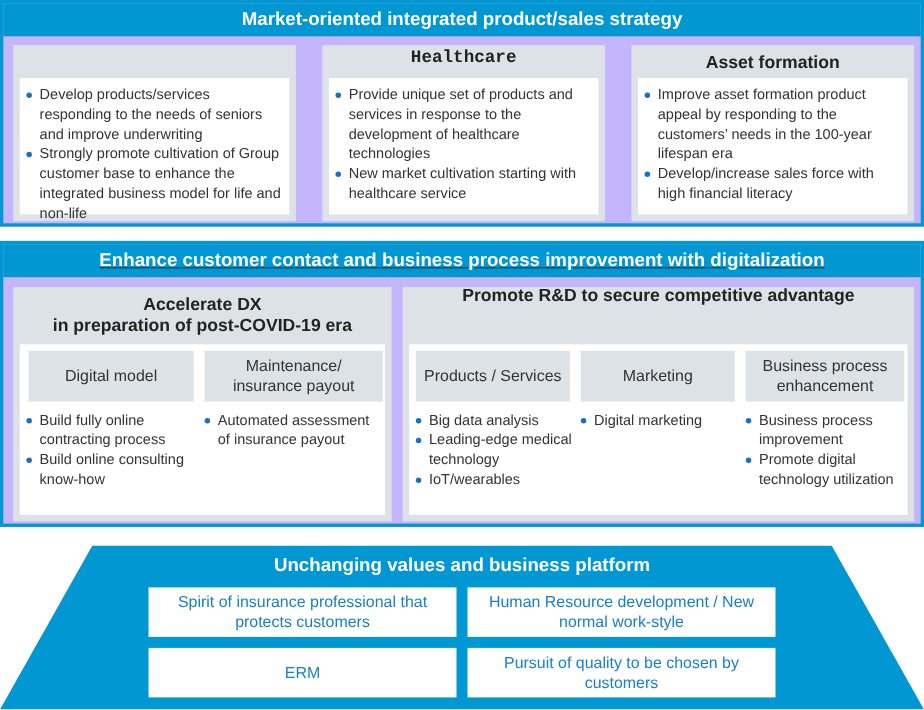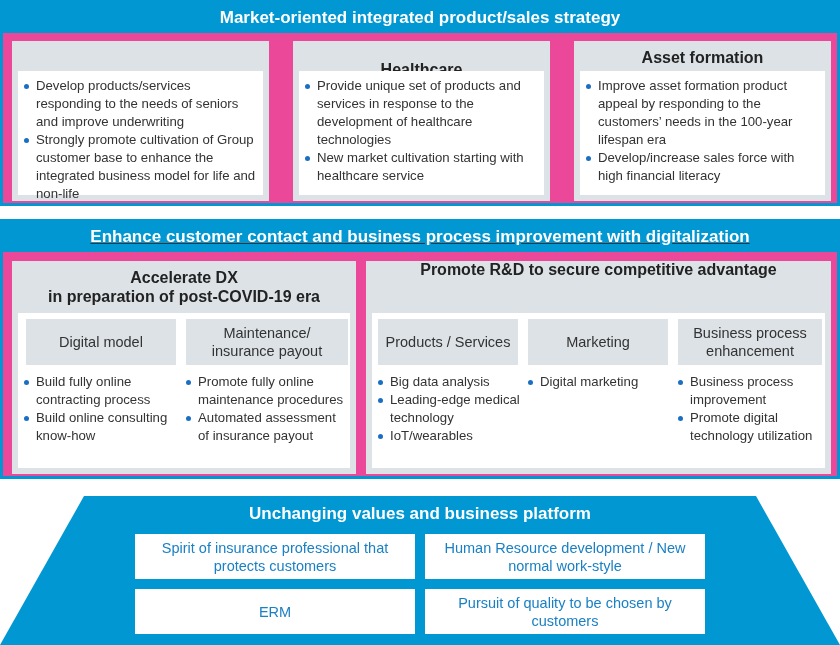--- a/index.html
+++ b/index.html
@@ -1,18 +1,18 @@
 <!DOCTYPE html>
 <html><head>
 <meta charset="utf-8">
 <style>
   * { box-sizing: border-box; margin: 0; padding: 0; }
   body { width: 840px; height: 645px; background: #fff; font-family: "Liberation Sans", "DejaVu Sans", sans-serif; color: #333; position: relative; overflow: hidden; }
   .blue { background: #0097d3; }
-  .section { position: absolute; left: 0; width: 840px; border: 3px solid #0097d3; background: #ec4899; }
+  .section { position: absolute; left: 0; width: 840px; border: 3px solid #0097d3; background: #c4b5fd; }
   .bar { color: #fff; font-weight: bold; font-size: 17px; text-align: center; height: 30px; line-height: 30px; }
   #sec1 { top: 0; height: 206px; }
   #sec2 { top: 219px; height: 260px; text-decoration: underline; }
   .card { position: absolute; background: #dde2e6; }
   .card-title { text-align: center; font-weight: bold; font-size: 16px; color: #222; }
   .card-body { position: absolute; background: #fff; }
   ul.b { list-style: none; font-size: 13.2px; line-height: 18px; color: #333; }
   ul.b li { position: relative; padding-left: 14px; }
   ul.b li::before { content: ""; position: absolute; left: 2px; top: 7px; width: 5px; height: 5px; border-radius: 50%; background: #1a6fc4; }
   .sub { position: absolute; background: #dde2e6; text-align: center; font-size: 14.5px; color: #333; display: flex; align-items: center; justify-content: center; line-height: 18px; }
@@ -30,21 +30,21 @@
   <div class="card" style="left:9px;top:38px;width:257px;height:160px;">
     <div class="card-body" style="left:6px;top:30px;width:245px;height:124px;padding:6px 4px;">
       <ul class="b">
         <li>Develop products/services responding to the needs of seniors and improve underwriting</li>
         <li>Strongly promote cultivation of Group customer base to enhance the integrated business model for life and non-life</li>
       </ul>
     </div>
   </div>
 
   <div class="card" style="left:290px;top:38px;width:257px;height:160px;">
-    <div class="card-title" style="padding-top:20px;">Healthcare</div>
+    <div class="card-title" style="padding-top:2px;font-family:Liberation Mono, monospace;">Healthcare</div>
     <div class="card-body" style="left:6px;top:30px;width:245px;height:124px;padding:6px 4px;">
       <ul class="b">
         <li>Provide unique set of products and services in response to the development of healthcare technologies</li>
         <li>New market cultivation starting with healthcare service</li>
       </ul>
     </div>
   </div>
 
   <div class="card" style="left:571px;top:38px;width:257px;height:160px;">
     <div class="card-title" style="padding-top:8px;">Asset formation</div>
@@ -66,21 +66,20 @@
       <div>in preparation of post-COVID-19 era</div>
     </div>
     <div class="card-body" style="left:6px;top:52px;width:332px;height:155px;">
       <div class="sub" style="left:8px;top:6px;width:150px;height:46px;">Digital model</div>
       <div class="sub" style="left:168px;top:6px;width:162px;height:46px;padding:0 6px;">Maintenance/ insurance payout</div>
       <ul class="b" style="position:absolute;left:4px;top:60px;width:160px;">
         <li>Build fully online contracting process</li>
         <li>Build online consulting know-how</li>
       </ul>
       <ul class="b" style="position:absolute;left:166px;top:60px;width:166px;">
-        <li>Promote fully online maintenance procedures</li>
         <li>Automated assessment of insurance payout</li>
       </ul>
     </div>
   </div>
 
   <div class="card" style="left:363px;top:39px;width:465px;height:213px;">
     <div class="card-title" style="padding-top:0;">Promote R&amp;D to secure competitive advantage</div>
     <div class="card-body" style="left:6px;top:52px;width:453px;height:155px;">
       <div class="sub" style="left:6px;top:6px;width:140px;height:46px;padding:0 6px;">Products / Services</div>
       <div class="sub" style="left:156px;top:6px;width:140px;height:46px;">Marketing</div>

